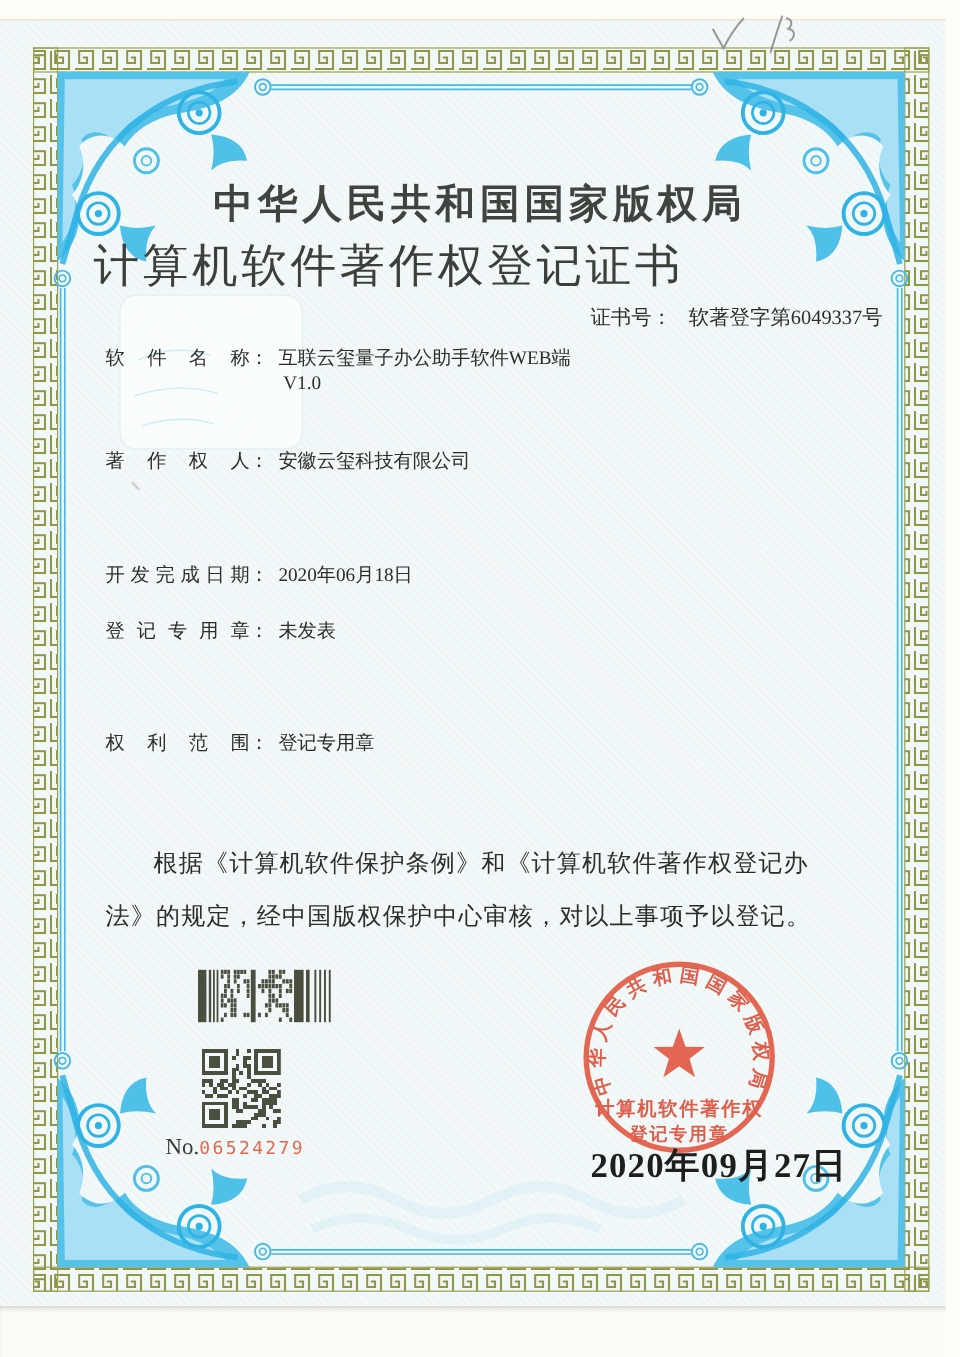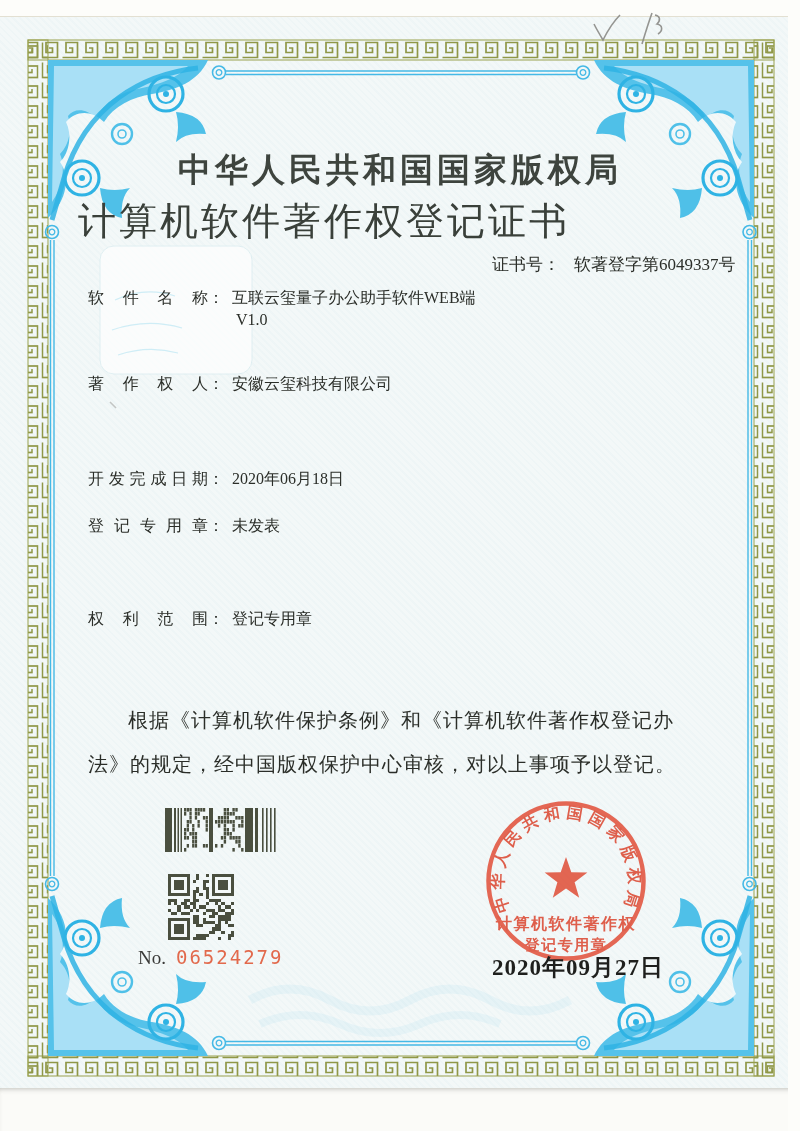--- a/index.html
+++ b/index.html
@@ -24,22 +24,22 @@
   .row{position:absolute;left:88px;font-size:16px;white-space:nowrap;color:#2b2e29;}
   .lbl{display:inline-block;width:120px;text-align:justify;text-align-last:justify;}
   .val{margin-left:8px;}
   .val2{margin-left:148px;margin-top:2px;}
   .statement{position:absolute;left:88px;top:698px;width:616px;
     font-size:20px;line-height:44px;letter-spacing:1px;text-indent:2em;color:#2b2e29;white-space:normal;}
   .barcode{position:absolute;left:165px;top:808px;}
   .qr{position:absolute;left:168px;top:874px;width:66px;height:66px;}
   .serial{position:absolute;left:138px;top:946px;font-size:19px;color:#3a3a38;white-space:nowrap;}
   .serial .num{font-family:"DejaVu Sans Mono","Liberation Mono",monospace;
-    font-size:19px;color:#e2694c;letter-spacing:2px;margin-left:10px;}
-  .issue-date{position:absolute;left:492px;top:952px;font-size:23px;font-weight:bold;
+    font-size:15px;color:#e2694c;letter-spacing:2px;}
+  .issue-date{position:absolute;left:492px;top:952px;font-size:29px;font-weight:bold;
     letter-spacing:1px;color:#1e1f1d;}
 </style>
 </head>
 <body>
 
 <div class="page">
 
   <div class="edge-top"></div>
   <div class="edge-bottom"></div>
   <div class="edge-right"></div>

